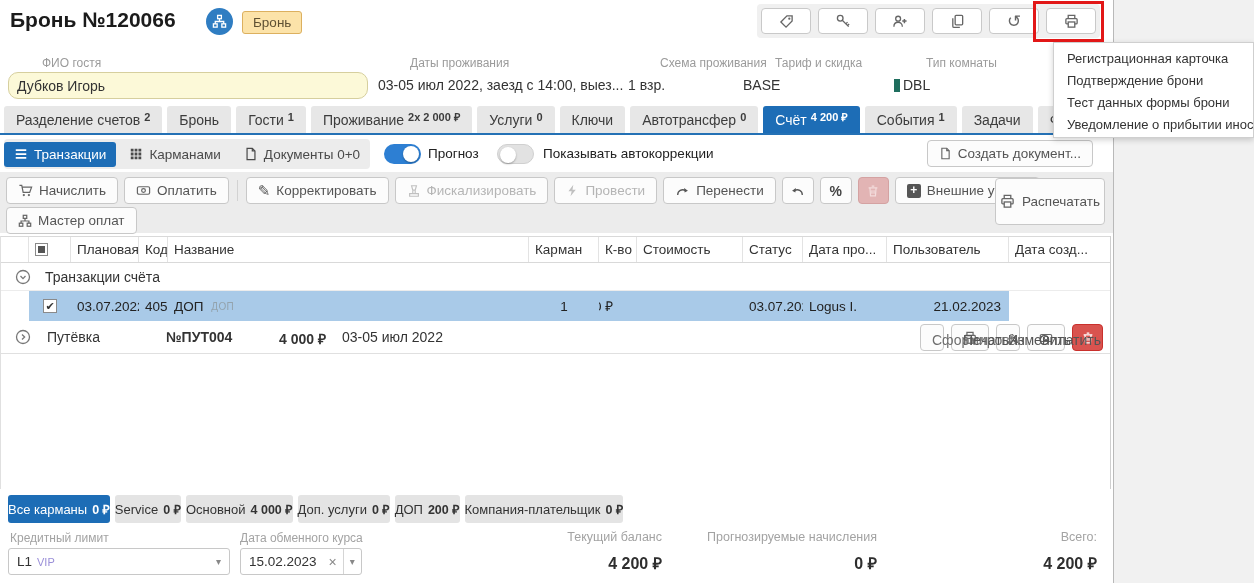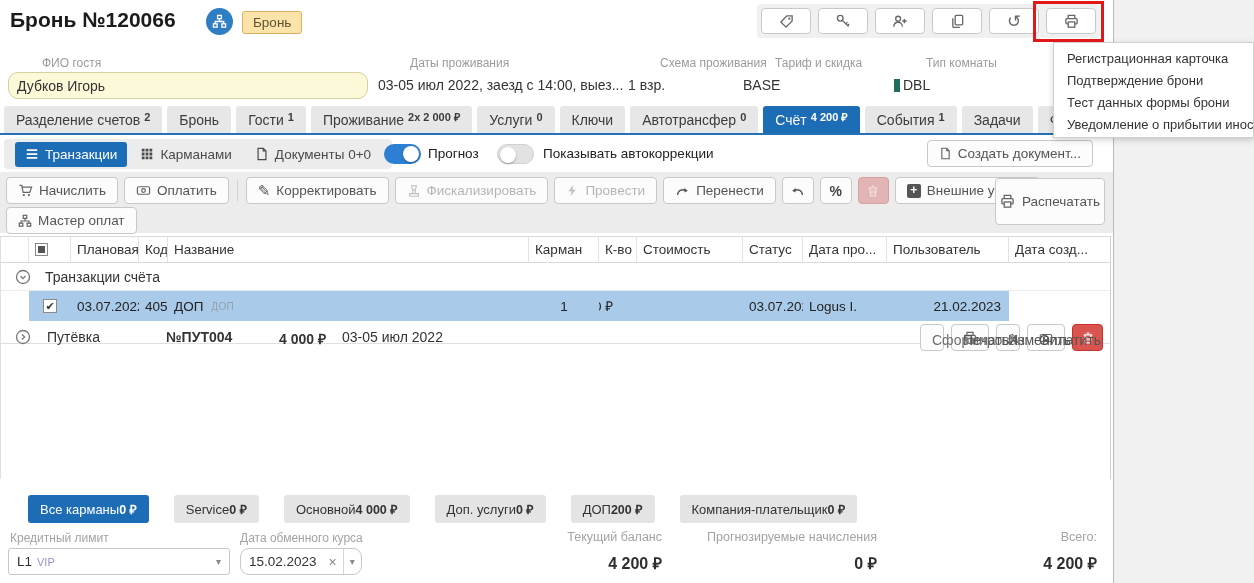--- a/index.html
+++ b/index.html
@@ -46,21 +46,21 @@
   .tabs { position:absolute; left:4px; top:106px; width:1105px; height:27px; display:flex; gap:5px; }
   .tab { background:#e7e7e7; border-radius:3px 3px 0 0; padding:0 12px; font-size:14px; color:#3c3c3c;
          display:flex; align-items:center; white-space:nowrap; }
   .tab .cnt { font-size:11px; font-weight:700; margin-left:4px; position:relative; top:-3px; }
   .tab.active { background:#1d6db6; color:#fff; }
   .blue-line { position:absolute; left:0; top:133px; width:1113px; height:2px; background:#2471b5; }
 
   
   .view-row { position:absolute; left:0; top:139px; width:1113px; height:30px; }
   .seg { position:absolute; left:4px; top:0; height:30px; background:#ececec; border-radius:4px;
-         display:flex; align-items:center; padding:0 11px; gap:3px; }
+         display:flex; align-items:center; padding:0 0; gap:3px; }
   .seg-btn { height:25px; border-radius:3px; display:flex; align-items:center; gap:6px; padding:0 10px;
              font-size:13.5px; color:#4a4a4a; }
   .seg-btn.active { background:#1d6db6; color:#fff; }
   .toggle { position:absolute; top:5px; width:37px; height:20px; border-radius:10px; }
   .toggle .knob { position:absolute; top:2px; width:16px; height:16px; border-radius:50%; background:#fff;
                   box-shadow:0 1px 2px rgba(0,0,0,.3); }
   .toggle.on { background:#2d7fd3; } .toggle.on .knob { right:2px; }
   .toggle.off { background:#e2e2e2; border:1px solid #d0d0d0; } .toggle.off .knob { left:2px; }
   .tglbl { position:absolute; top:7px; font-size:13.5px; color:#222; white-space:nowrap; }
   .right-btns { position:absolute; right:20px; top:1px; display:flex; gap:6px; }
@@ -100,48 +100,48 @@
   .selrow { height:30px; font-size:13.5px; color:#222; }
   .selrow .cell { background:#a9cae8; display:flex; align-items:center; padding-left:6px;
                   white-space:nowrap; overflow:hidden; }
   .selrow .cell.first { background:#fff; }
   .cbx { width:14px; height:14px; background:#fff; border:1px solid #8a8a8a; margin:0 auto;
          font-size:11px; line-height:12px; text-align:center; color:#333; }
   .cbx::before { content:"\2714"; }
   .num-r { justify-content:flex-end; padding-right:24px; }
   .date-r { justify-content:flex-end; padding-right:8px; }
   .pocket-tag { font-size:10px; color:#93a3ad; margin-left:8px; letter-spacing:.3px; }
-  .vrow { position:relative; height:23px; border-bottom:1px solid #e0e0e0; background:#fff; }
+  .vrow { position:relative; height:33px; border-bottom:1px solid #e0e0e0; background:#fff; }
   .vrow .expander { position:absolute; left:14px; top:8px; margin:0; }
   .vrow span { position:absolute; top:8px; font-size:14px; white-space:nowrap; }
   .v-label { left:46px; }
   .v-num  { left:165px; font-weight:700; }
   .v-amt  { left:278px; font-weight:700; }
   .v-dates{ left:341px; }
   .v-btns { position:absolute; right:7px; top:3px; display:flex; gap:7px; }
   .status-b { color:#6e6e6e; }
   .tspace { height:135px; background:#fff; }
 
   
   .pockets { position:absolute; left:8px; top:495px; height:28px; display:flex; gap:5px; }
-  .pocket { background:#e4e4e4; border-radius:3px; padding:0 12px; display:flex; align-items:center;
-            font-size:13px; color:#333; white-space:nowrap;margin-left:20px; }
+  .pocket { background:#e4e4e4; border-radius:3px; padding:0 0; display:flex; align-items:center;
+            gap:5px; font-size:13px; color:#333; white-space:nowrap; }
   .pocket .amt { font-weight:700; font-size:12.5px; }
   .pocket.active { background:#1d6db6; color:#fff; }
 
   
   .footer { position:absolute; left:0; top:527px; width:1113px; height:56px; }
   .f-lbl { position:absolute; font-size:12px; color:#a3a3a3; white-space:nowrap; }
   .sel-box { position:absolute; left:8px; top:21px; width:222px; height:27px; border:1px solid #c8c8c8;
              border-radius:3px; background:#fff; display:flex; align-items:center; padding:0 8px;
              font-size:13.5px; color:#333; }
   .sel-box .tag { color:#9a8fd8; font-size:11px; margin-left:5px; flex:1; }
   .sel-box .caret { color:#888; font-size:10px; }
   .date-box { position:absolute; left:240px; top:21px; height:27px; border:1px solid #c8c8c8;
-              border-radius:9px; background:#fff; display:flex; align-items:center; font-size:13.5px; }
+              border-radius:3px; background:#fff; display:flex; align-items:center; font-size:13.5px; }
   .date-box .dtxt { padding:0 6px 0 8px; color:#333; }
   .date-box .x { color:#888; padding:0 6px; font-size:14px; }
   .date-box .dd { border-left:1px solid #d5d5d5; padding:0 6px; color:#888; font-size:10px;
                   height:100%; display:flex; align-items:center; }
   .stat { position:absolute; text-align:right; }
   .stat .s-lbl { font-size:12.5px; color:#a3a3a3; white-space:nowrap; }
   .stat .s-val { font-size:16px; font-weight:700; color:#2e2e2e; margin-top:8px; }
   .s1 { left:462px; top:3px; width:200px; }
   .s2 { left:677px; top:3px; width:200px; }
   .s3 { left:947px; top:3px; width:150px; }

